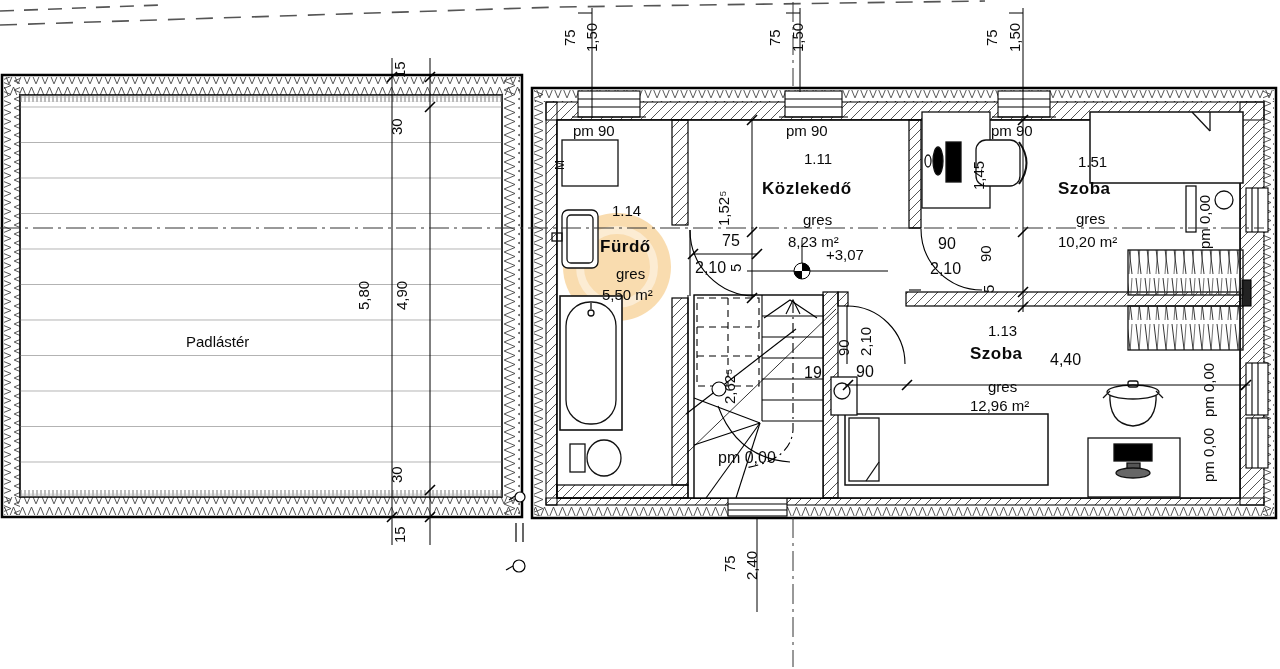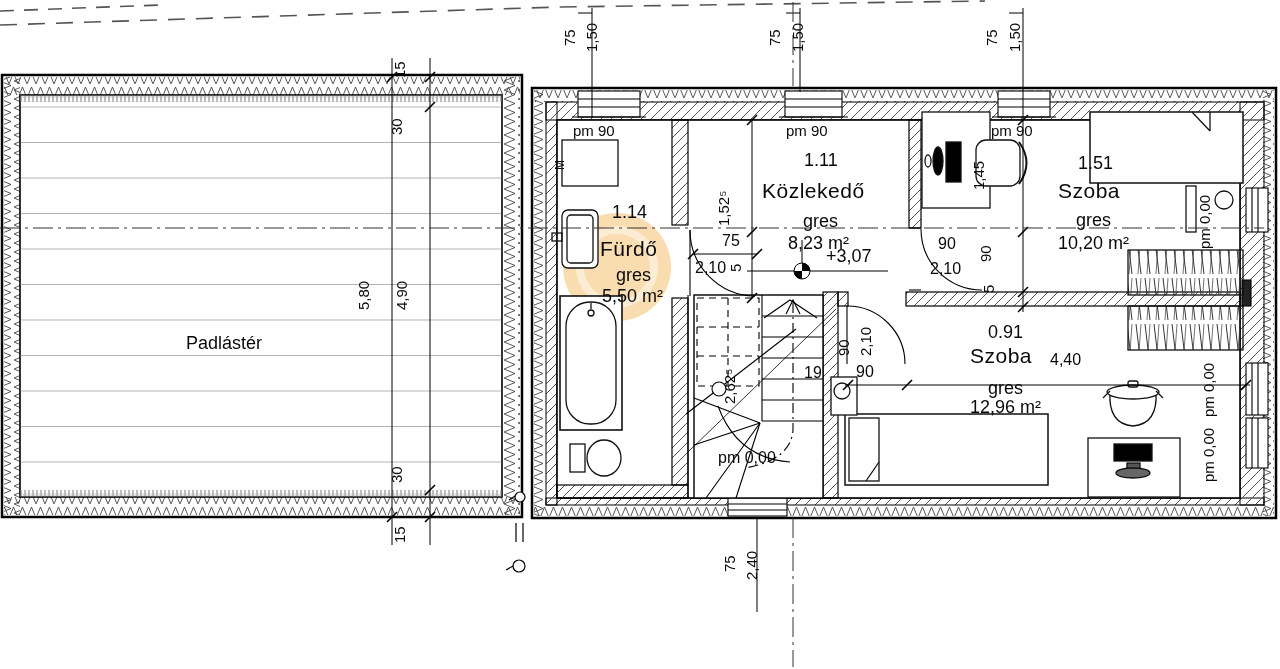--- a/index.html
+++ b/index.html
@@ -1,22 +1,22 @@
 <!DOCTYPE html>
 <html><head>
 <meta charset="utf-8">
 <style>
   html,body{margin:0;padding:0;background:#fff;}
   .plan{position:relative;width:1280px;height:669px;background:#fff;overflow:hidden;
         font-family:"Liberation Sans",sans-serif;color:#000;}
   .plan svg{position:absolute;left:0;top:0;}
   .lab{position:absolute;white-space:nowrap;line-height:1;color:#0a0a0a;}
   .v{transform:rotate(-90deg);transform-origin:0 100%;}
-  .s12{font-size:12px;} .s15{font-size:15px;} .s16{font-size:16px;} .s17{font-size:18px;}
-  .name{font-size:21px;font-weight:normal;letter-spacing:.5px;}
+  .s12{font-size:12px;} .s15{font-size:15px;} .s16{font-size:16px;} .s17{font-size:15px;}
+  .name{font-size:17px;font-weight:bold;letter-spacing:.5px;}
 </style>
 </head>
 <body>
 
 <div class="plan">
 
 <svg width="1280" height="669" viewBox="0 0 1280 669">
   <defs>
     <pattern id="hz" width="9" height="14" patternUnits="userSpaceOnUse">
       <path d="M0,14 L4.5,3 L9,14" fill="none" stroke="#444" stroke-width="0.9"></path>
@@ -343,21 +343,21 @@
 <div class="lab name" style="left:1058px;top:180px">Szoba</div>
 <div class="lab s17" style="left:1076px;top:211px">gres</div>
 <div class="lab s17" style="left:1058px;top:234px">10,20 m²</div>
 <div class="lab s15 v" style="left:986px;top:175px">1,45</div>
 <div class="lab s15 v" style="left:993px;top:247px">90</div>
 <div class="lab s15 v" style="left:996px;top:278px">5</div>
 <div class="lab s16" style="left:938px;top:236px">90</div>
 <div class="lab s16" style="left:930px;top:261px">2,10</div>
 <div class="lab s15 v" style="left:1212px;top:234px">pm 0,00</div>
 
-<div class="lab s17" style="left:988px;top:323px">0.91</div>
+<div class="lab s17" style="left:988px;top:323px">1.13</div>
 <div class="lab name" style="left:970px;top:345px">Szoba</div>
 <div class="lab s16" style="left:1050px;top:352px">4,40</div>
 <div class="lab s17" style="left:988px;top:379px">gres</div>
 <div class="lab s17" style="left:970px;top:398px">12,96 m²</div>
 <div class="lab s15 v" style="left:851px;top:341px">90</div>
 <div class="lab s15 v" style="left:873px;top:341px">2,10</div>
 <div class="lab s16" style="left:804px;top:365px">19</div>
 <div class="lab s16" style="left:856px;top:364px">90</div>
 <div class="lab s15 v" style="left:1216px;top:402px">pm 0,00</div>
 <div class="lab s15 v" style="left:1216px;top:467px">pm 0,00</div>

